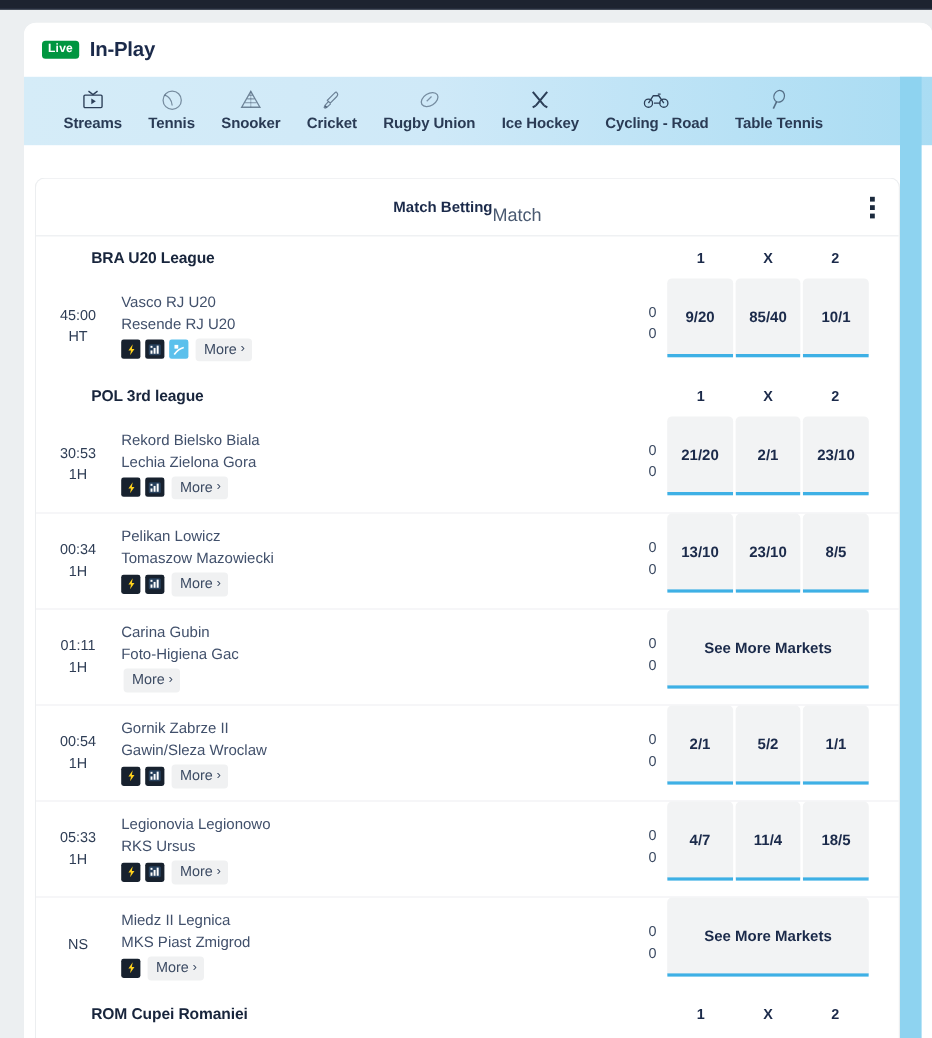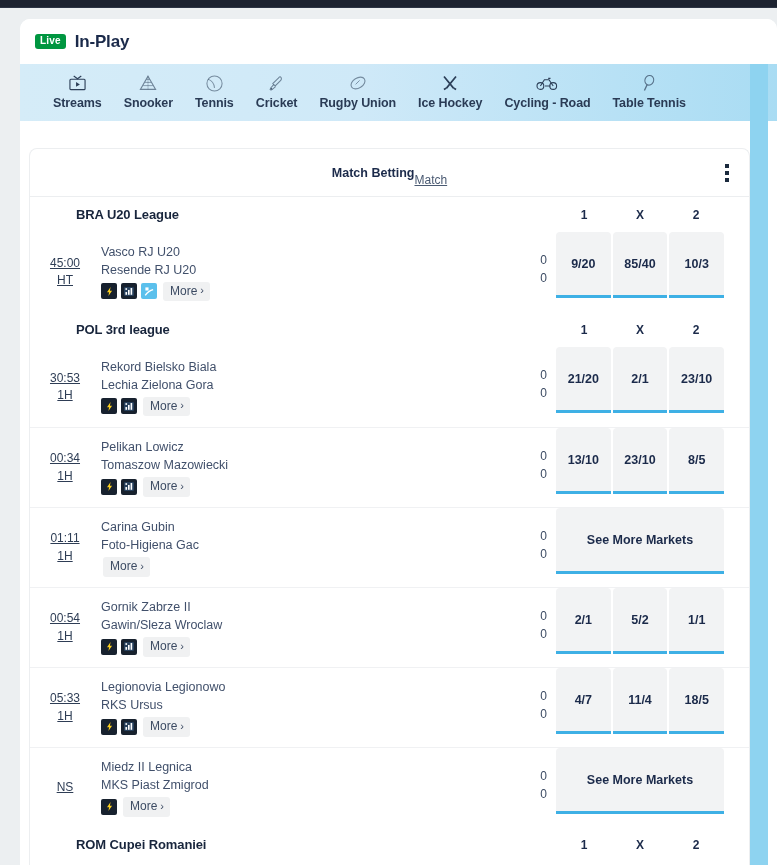--- a/index.html
+++ b/index.html
@@ -128,24 +128,23 @@
     align-items: center;
     justify-content: center;
     border-bottom: 1px solid #eceef0;
   }
   .market-title {
     font-size: 12.5px;
     font-weight: bold;
     color: #1b2a4a;
   }
   .market-sub {
-    font-size: 12px;
+    font-size: 15px;
     color: #4a5a72;
     margin-top: 14px;
-    text-decoration: underline;
   }
   .kebab {
     position: absolute;
     right: 13px;
     top: 50%;
     transform: translateY(-50%);
     width: 18px;
     height: 20px;
     display: flex;
     flex-direction: column;
@@ -200,21 +199,20 @@
     width: 62px;
     flex: 0 0 62px;
     display: flex;
     flex-direction: column;
     align-items: center;
     justify-content: center;
     font-size: 12px;
     color: #2e3d55;
     line-height: 1.45;
     padding-left: 8px;
-    text-decoration: underline;
   }
   .ev-teams {
     flex: 1;
     display: flex;
     flex-direction: column;
     justify-content: center;
     padding-left: 9px;
     min-width: 0;
   }
   .team {
@@ -327,36 +325,36 @@
           <svg width="19" height="17" viewBox="0 0 20 18">
             <path d="M6 1l4 3 4-3" stroke="#2c3f58" stroke-width="1.2" fill="none"></path>
             <rect x="2" y="4.5" width="16" height="11" rx="1" stroke="#2c3f58" stroke-width="1.2" fill="none"></rect>
             <path d="M8.5 7.5l4 2.5-4 2.5z" fill="#2c3f58"></path>
           </svg>
         </span>
         <span class="sport-label">Streams</span>
       </div>
       <div class="sport-tab">
         <span class="sport-icon">
+          <svg width="19" height="19" viewBox="0 0 20 20">
+            <circle cx="10" cy="10" r="8" stroke="#2c3f58" stroke-width="1.1" fill="none" opacity="0.55"></circle>
+            <path d="M3.2 5.4c4 1.4 6.4 4.6 6.8 9.2" stroke="#2c3f58" stroke-width="1.1" fill="none" opacity="0.55"></path>
+          </svg>
+        </span>
+        <span class="sport-label">Tennis</span>
+      </div>
+      <div class="sport-tab">
+        <span class="sport-icon">
           <svg width="20" height="18" viewBox="0 0 20 18">
             <path d="M10 2.2 L17.6 15.4 H2.4 Z" stroke="#2c3f58" stroke-width="1.1" fill="none" opacity="0.6"></path>
             <path d="M5.2 11.6h9.6M7 8.4h6M8.5 5.4h3" stroke="#2c3f58" stroke-width="0.9" opacity="0.5"></path>
             <path d="M10 2.2v13.2" stroke="#2c3f58" stroke-width="0.7" opacity="0.4"></path>
           </svg>
         </span>
         <span class="sport-label">Snooker</span>
-      </div>
-      <div class="sport-tab">
-        <span class="sport-icon">
-          <svg width="19" height="19" viewBox="0 0 20 20">
-            <circle cx="10" cy="10" r="8" stroke="#2c3f58" stroke-width="1.1" fill="none" opacity="0.55"></circle>
-            <path d="M3.2 5.4c4 1.4 6.4 4.6 6.8 9.2" stroke="#2c3f58" stroke-width="1.1" fill="none" opacity="0.55"></path>
-          </svg>
-        </span>
-        <span class="sport-label">Tennis</span>
       </div>
       <div class="sport-tab">
         <span class="sport-icon">
           <svg width="19" height="19" viewBox="0 0 20 20">
             <path d="M14.2 3.1c1.3 1.3 1.3 2.6 0 3.9L8.6 12.6 6.1 10.1 11.7 4.5c1.3-1.3 1.6-2.1 2.5-1.4z" stroke="#2c3f58" stroke-width="1.1" fill="none" opacity="0.6"></path>
             <path d="M7 11.2l-3 3.4 1.6 1.6 3.4-3" stroke="#2c3f58" stroke-width="1.1" fill="none" opacity="0.6"></path>
             <circle cx="4.2" cy="16.1" r="1.3" fill="#2c3f58" opacity="0.6"></circle>
           </svg>
         </span>
         <span class="sport-label">Cricket</span>
@@ -457,21 +455,21 @@
               </span>
             </div>
           </div>
           <div class="ev-score">
             <span>0</span>
             <span>0</span>
           </div>
           <div class="ev-odds">
             <div class="odd-cell">9/20</div>
             <div class="odd-cell">85/40</div>
-            <div class="odd-cell">10/3</div>
+            <div class="odd-cell">10/1</div>
           </div>
         </div>
         <div class="league-row">
           <div class="league-name">POL 3rd league</div>
           <div class="league-cols">
             <div class="league-col">1</div>
             <div class="league-col">X</div>
             <div class="league-col">2</div>
           </div>
         </div>

